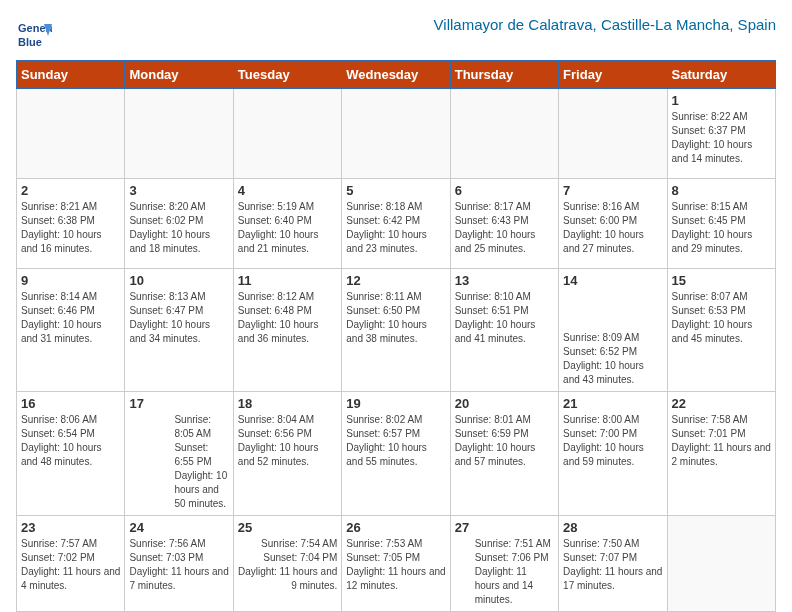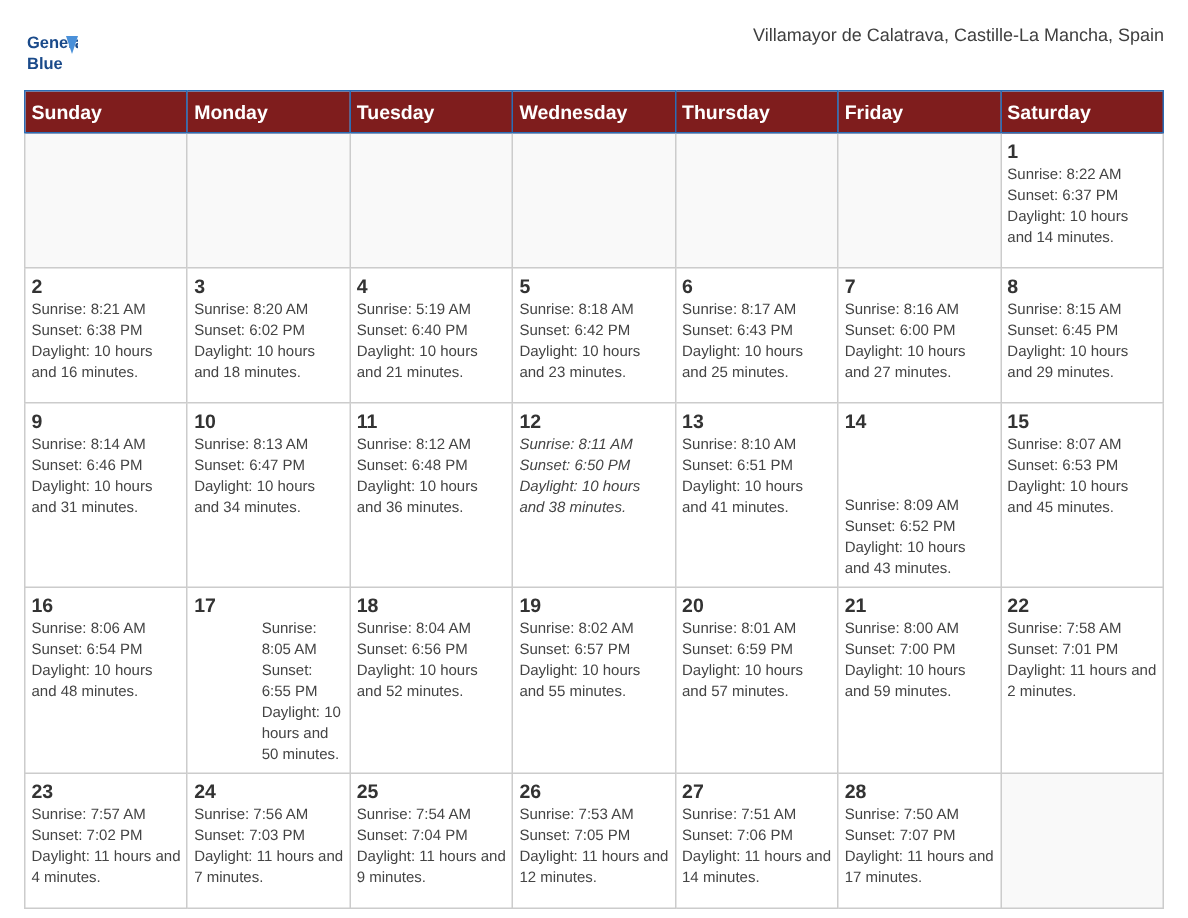--- a/index.html
+++ b/index.html
@@ -9,21 +9,21 @@
       width: 792px;
       min-height: 612px;
       padding: 16px;
     }
     .calendar-table {
       width: 100%;
       border-collapse: collapse;
       font-size: 11px;
     }
     .calendar-table th {
-      background-color: #7f1d1d;
+      background-color: #c2410c;
       color: #fff;
       padding: 6px 4px;
       text-align: left;
       font-size: 13px;
       font-weight: bold;
       border: 1px solid #2a6db5;
     }
     .calendar-table td {
       border: 1px solid #ccc;
       vertical-align: top;
@@ -54,21 +54,21 @@
 <div style="display:flex; justify-content:space-between; align-items:flex-start; margin-bottom:8px;">
   <div style="display:flex; align-items:center;">
     <svg width="36" height="36" viewBox="0 0 36 36">
       <rect width="36" height="36" rx="4" fill="#fff"></rect>
       <text x="2" y="16" font-size="11" font-weight="bold" fill="#1a4a8a">General</text>
       <text x="2" y="30" font-size="11" font-weight="bold" fill="#1a4a8a">Blue</text>
       <polygon points="28,8 36,8 32,20" fill="#4a90d9"></polygon>
     </svg>
   </div>
   <div>
-    <div style="font-size:12px; color:#404040; ">Villamayor de Calatrava, Castille-La Mancha, Spain</div>
+    <div style="font-size:15px; color:#0369a1; ">Villamayor de Calatrava, Castille-La Mancha, Spain</div>
   </div>
 </div>
 
 <table class="calendar-table">
   <thead>
     <tr id="header-row">
         <th>Sunday</th>
         <th>Monday</th>
         <th>Tuesday</th>
         <th>Wednesday</th>
@@ -150,21 +150,21 @@
 Daylight: 10 hours and 34 minutes.</div>
         </td>
         <td>
           <span class="day-number">11</span>
           <div class="day-info" style="white-space: pre-wrap;">Sunrise: 8:12 AM
 Sunset: 6:48 PM
 Daylight: 10 hours and 36 minutes.</div>
         </td>
         <td>
           <span class="day-number">12</span>
-          <div class="day-info" style="white-space: pre-wrap; font-style: italic;">Sunrise: 8:11 AM
+          <div class="day-info" style="white-space: pre-wrap;">Sunrise: 8:11 AM
 Sunset: 6:50 PM
 Daylight: 10 hours and 38 minutes.</div>
         </td>
         <td>
           <span class="day-number">13</span>
           <div class="day-info" style="white-space: pre-wrap;">Sunrise: 8:10 AM
 Sunset: 6:51 PM
 Daylight: 10 hours and 41 minutes.</div>
         </td>
         <td>
@@ -232,33 +232,33 @@
 Daylight: 11 hours and 4 minutes.</div>
         </td>
         <td>
           <span class="day-number">24</span>
           <div class="day-info" style="white-space: pre-wrap;">Sunrise: 7:56 AM
 Sunset: 7:03 PM
 Daylight: 11 hours and 7 minutes.</div>
         </td>
         <td>
           <span class="day-number">25</span>
-          <div class="day-info" style="white-space: pre-wrap;">Sunrise: 7:54 AM
+          <div class="day-info" style="white-space: pre-wrap; text-align: right;">Sunrise: 7:54 AM
 Sunset: 7:04 PM
 Daylight: 11 hours and 9 minutes.</div>
         </td>
         <td>
           <span class="day-number">26</span>
           <div class="day-info" style="white-space: pre-wrap;">Sunrise: 7:53 AM
 Sunset: 7:05 PM
 Daylight: 11 hours and 12 minutes.</div>
         </td>
         <td>
           <span class="day-number">27</span>
-          <div class="day-info" style="white-space: pre-wrap;">Sunrise: 7:51 AM
+          <div class="day-info" style="white-space: pre-wrap; margin-left: 20px;">Sunrise: 7:51 AM
 Sunset: 7:06 PM
 Daylight: 11 hours and 14 minutes.</div>
         </td>
         <td>
           <span class="day-number">28</span>
           <div class="day-info" style="white-space: pre-wrap;">Sunrise: 7:50 AM
 Sunset: 7:07 PM
 Daylight: 11 hours and 17 minutes.</div>
         </td>
         <td class="empty-cell"></td>

